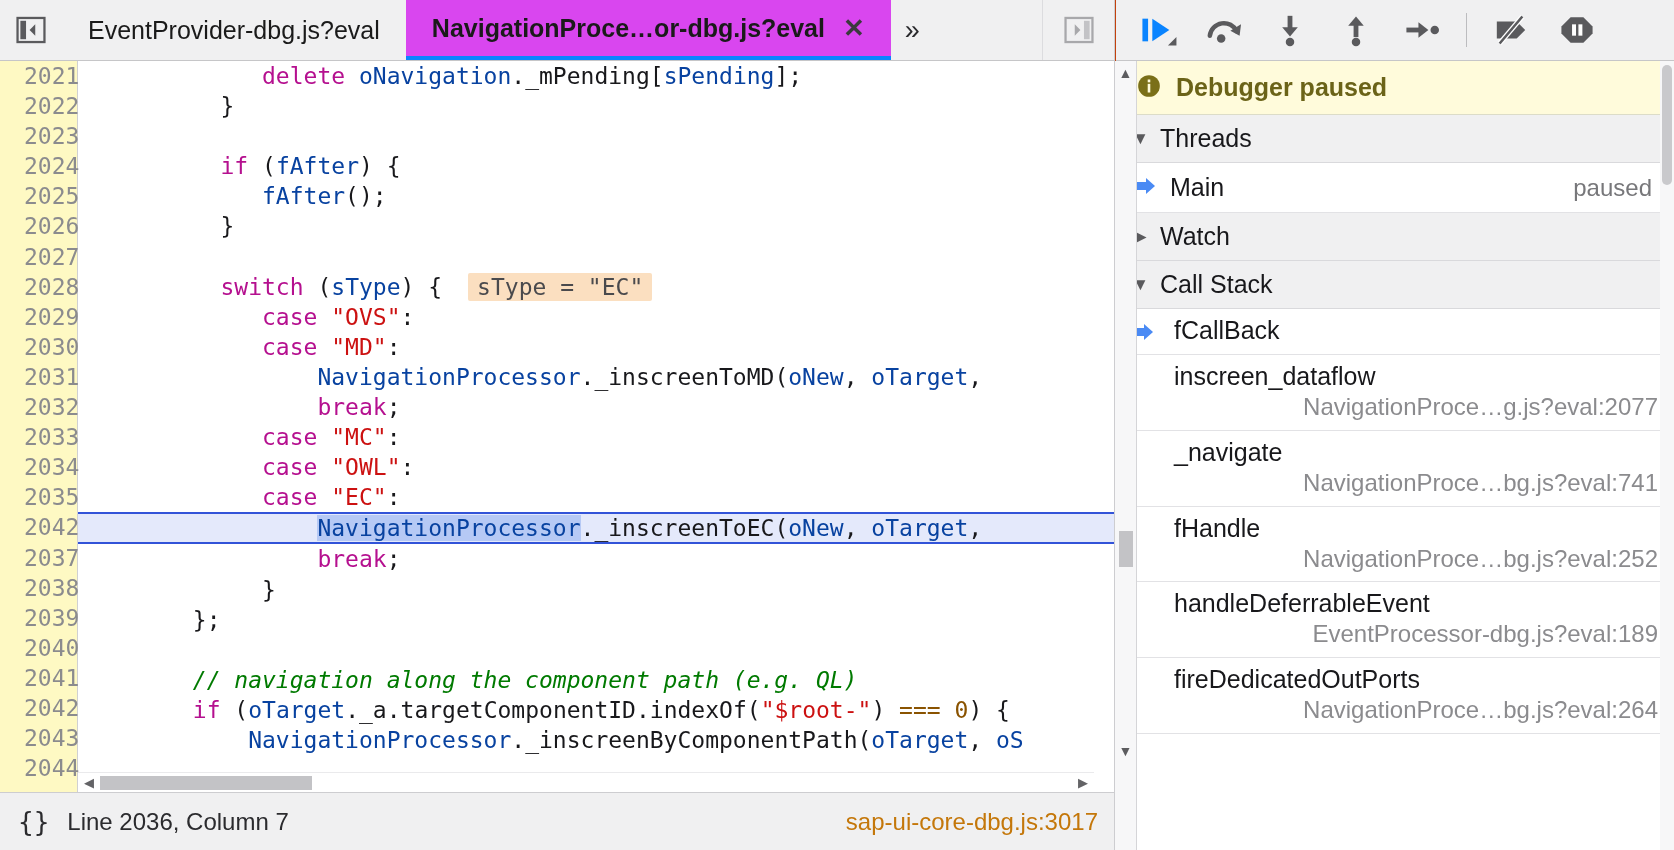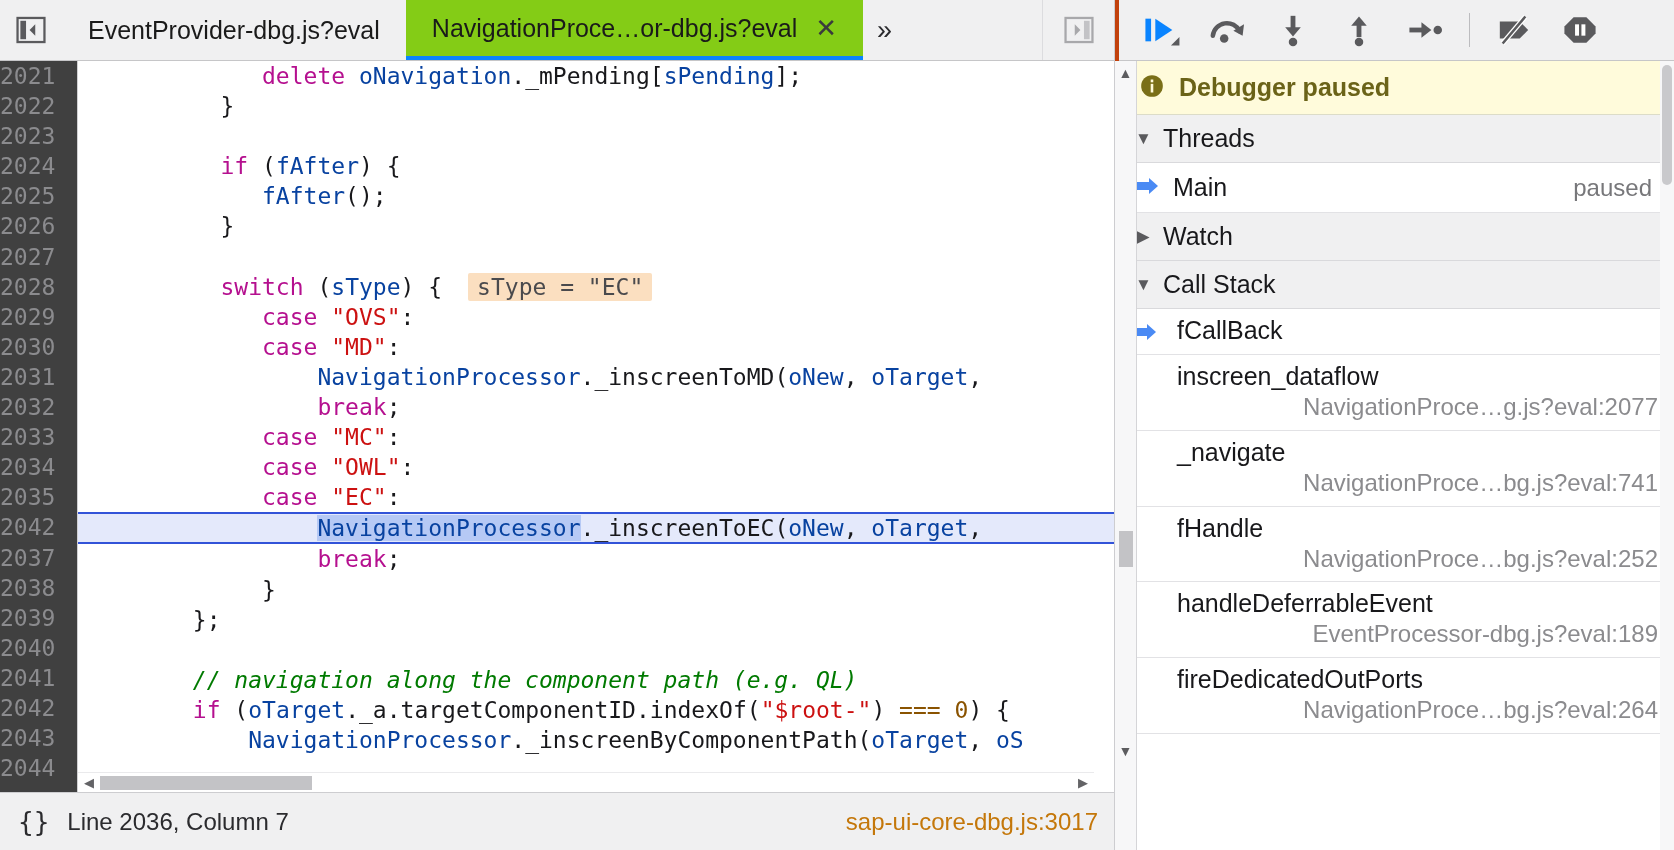--- a/index.html
+++ b/index.html
@@ -59,22 +59,23 @@
     align-items: center;
     padding: 8px 26px;
     font-size: 25px;
     color: #1a1a1a;
     background: #f0f0f1;
     cursor: pointer;
     position: relative;
     white-space: nowrap;
   }
   .tab.active {
-    background: #84cc16;
+    background: #d946ef;
     border-bottom: 4px solid #0a84ff;
+    font-weight: bold;
   }
   .tab .tab-close {
     margin-left: 18px;
     font-size: 26px;
     color: #3a3a3d;
     line-height: 1;
     cursor: pointer;
   }
   #tab-overflow {
     display: flex;
@@ -100,28 +101,29 @@
     position: relative;
     flex: 1;
     overflow: hidden;
     background: #ffffff;
     display: flex;
     flex-direction: row;
   }
   #gutter {
     width: 78px;
     min-width: 78px;
-    background: #404040;
+    background: #fef9c3;
     border-right: 1px solid #d0d0d2;
     padding-top: 0px;
     text-align: left;
     font-family: "DejaVu Sans Mono", monospace;
     font-size: 23px;
     color: #8b8b8e;
     user-select: none;
+    padding-left: 24px;
   }
   .gline {
     height: 30.1px;
     line-height: 30.1px;
     padding-right: 8px;
     white-space: nowrap;
   }
   #code-scroll {
     position: relative;
     flex: 1;
@@ -220,21 +222,21 @@
   }
 
   
   #rightpane {
     width: 559px;
     height: 850px;
     background: #eab308;
     display: flex;
     flex-direction: column;
     position: relative;
-    border-left: 4px solid #c2410c;
+    border-left: 1px solid #c2410c;
   }
   #dbg-toolbar {
     height: 61px;
     min-height: 61px;
     background: #f0f0f1;
     border-bottom: 1px solid #c6c6c8;
     display: flex;
     align-items: center;
     padding-left: 14px;
     gap: 10px;

